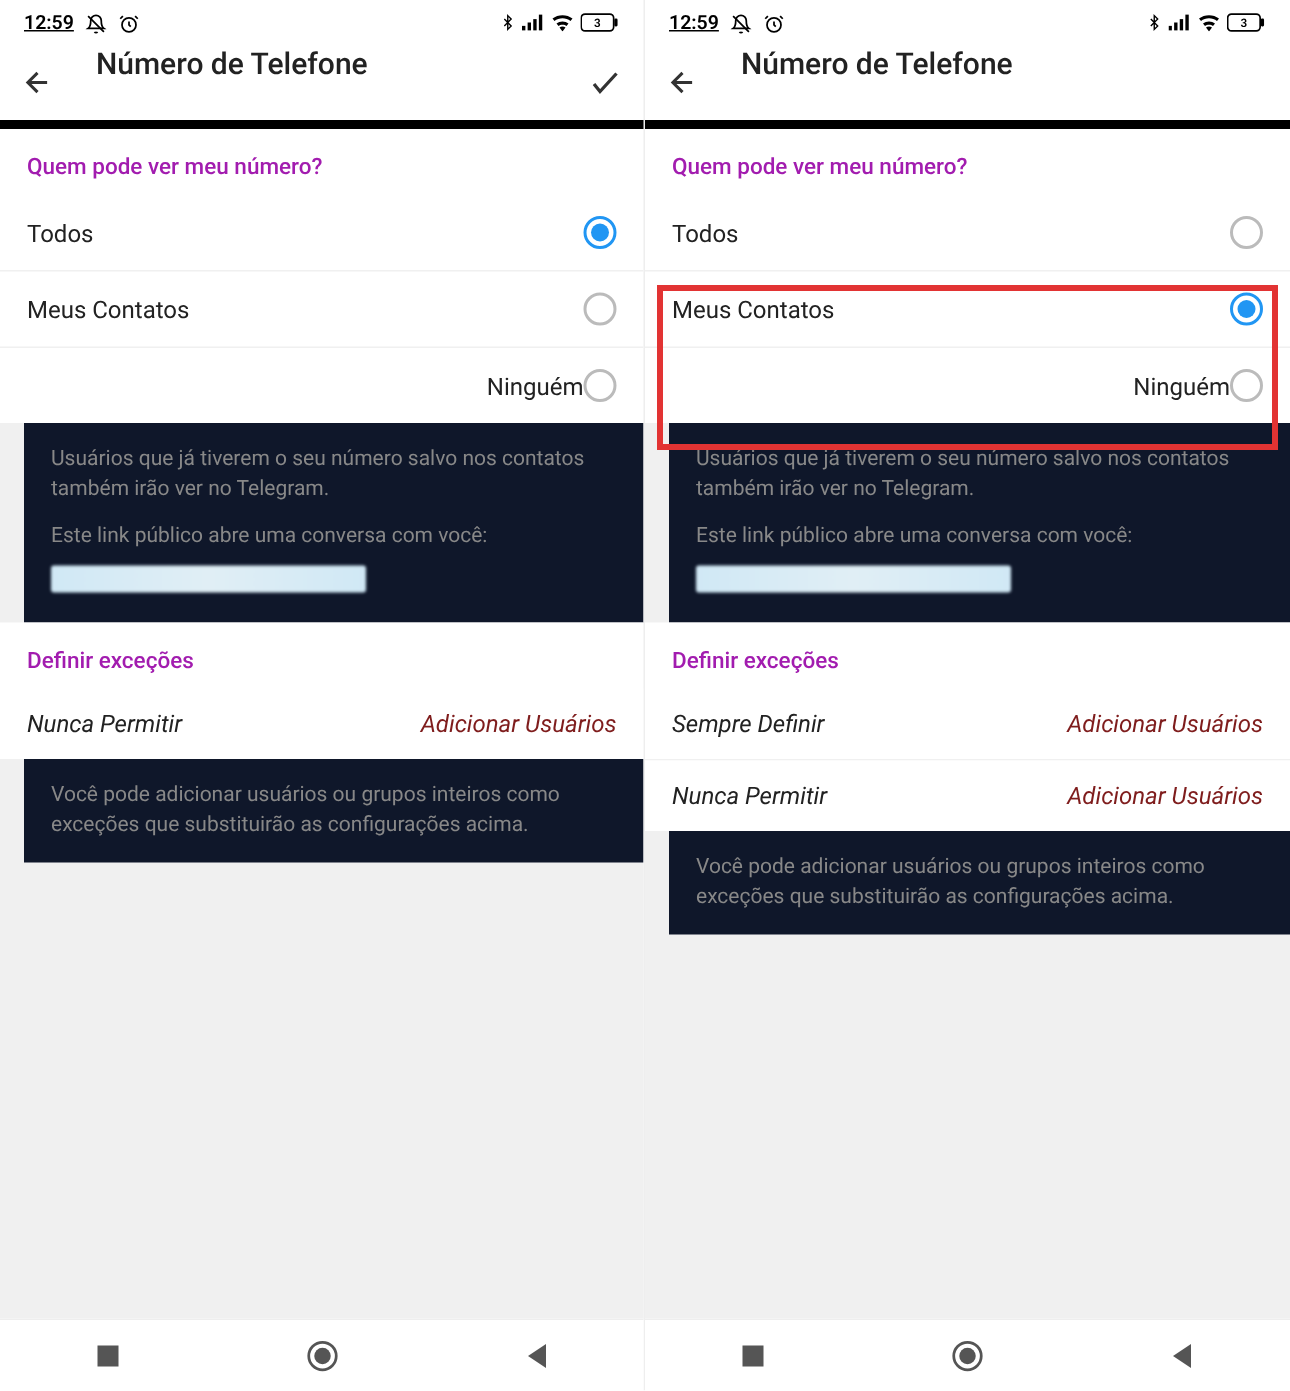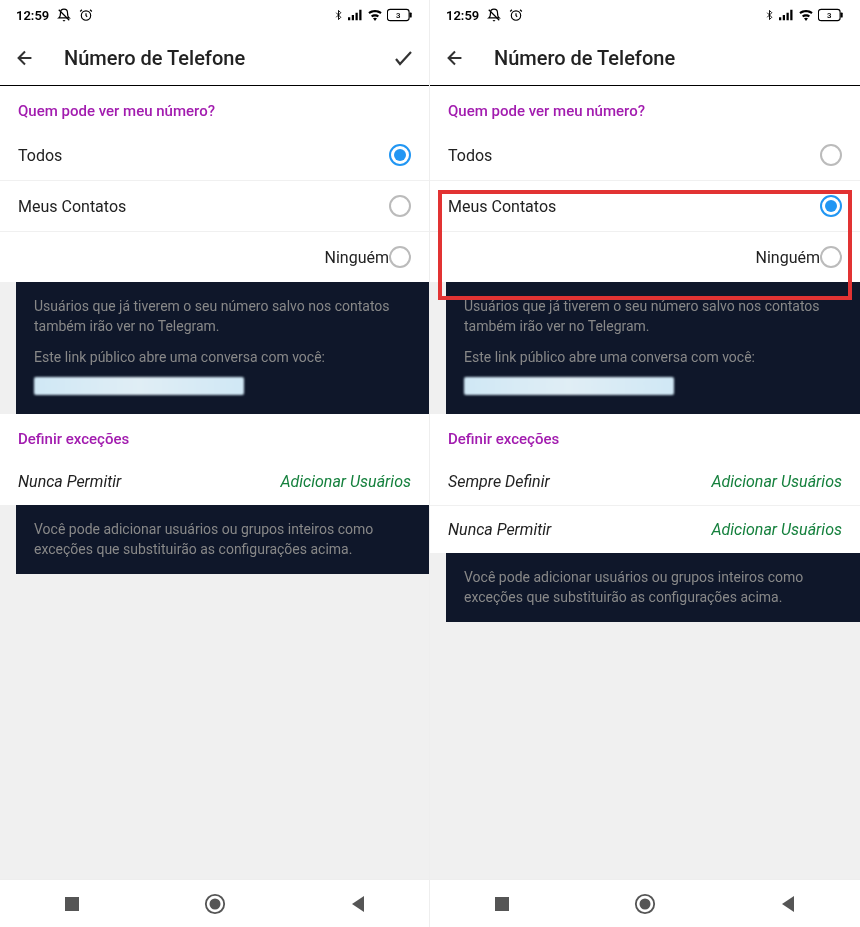--- a/index.html
+++ b/index.html
@@ -23,29 +23,28 @@
   .status-bar {
     height: 30px;
     display: flex;
     justify-content: space-between;
     align-items: center;
     padding: 0 16px;
     font-size: 13px;
     font-weight: 600;
     color: #000;
   }
-  .status-left { display: flex; align-items: flex-start; gap: 8px; }
+  .status-left { display: flex; align-items: flex-end; gap: 8px; text-decoration: underline; }
   .status-right { display: flex; align-items: center; gap: 4px; }
   .status-icon { display: inline-flex; align-items: center; }
   .header {
     height: 56px;
     display: flex;
-    align-items: center;
     padding: 0 14px;
-    border-bottom: 1px solid #000000;
+    border-bottom: 6px solid #000000;
   }
   .header-back {
     width: 36px;
     display: flex;
     align-items: center;
     justify-content: flex-start;
   }
   .header-title {
     flex: 1;
     font-size: 20px;
@@ -125,21 +124,21 @@
     align-items: center;
     justify-content: space-between;
     padding: 14px 18px;
     font-size: 16px;
     color: #222;
     background: #fff;
     border-bottom: 1px solid #f0f0f0;
     font-style: italic;
   }
   .exception-row:last-of-type { border-bottom: none; }
-  .link-blue { color: #15803d; font-size: 16px; }
+  .link-blue { color: #7f1d1d; font-size: 16px; }
   .nav-bar {
     height: 48px;
     display: flex;
     align-items: center;
     justify-content: space-around;
     background: #fff;
     border-top: 1px solid #eee;
   }
   .nav-btn {
     display: flex;

